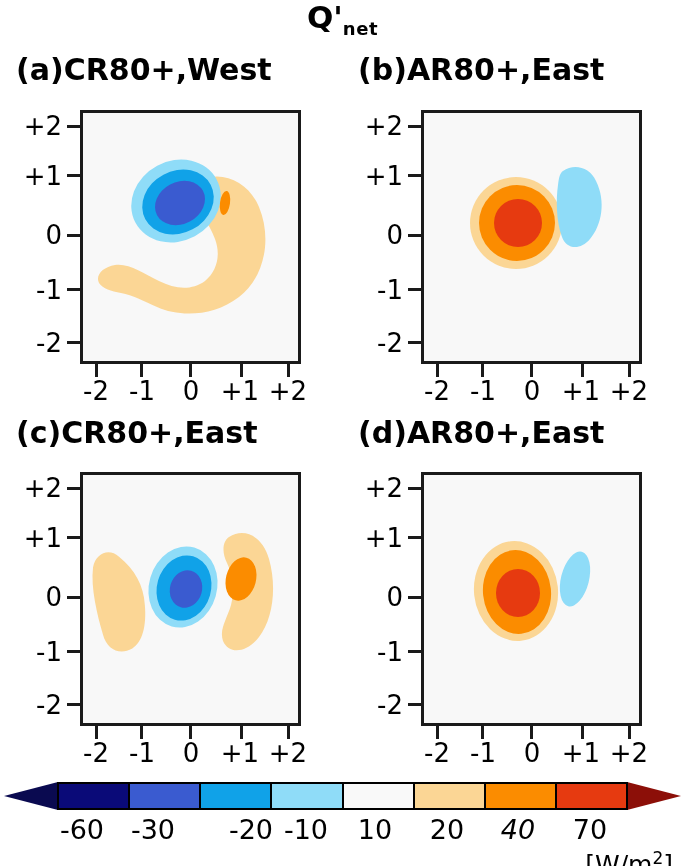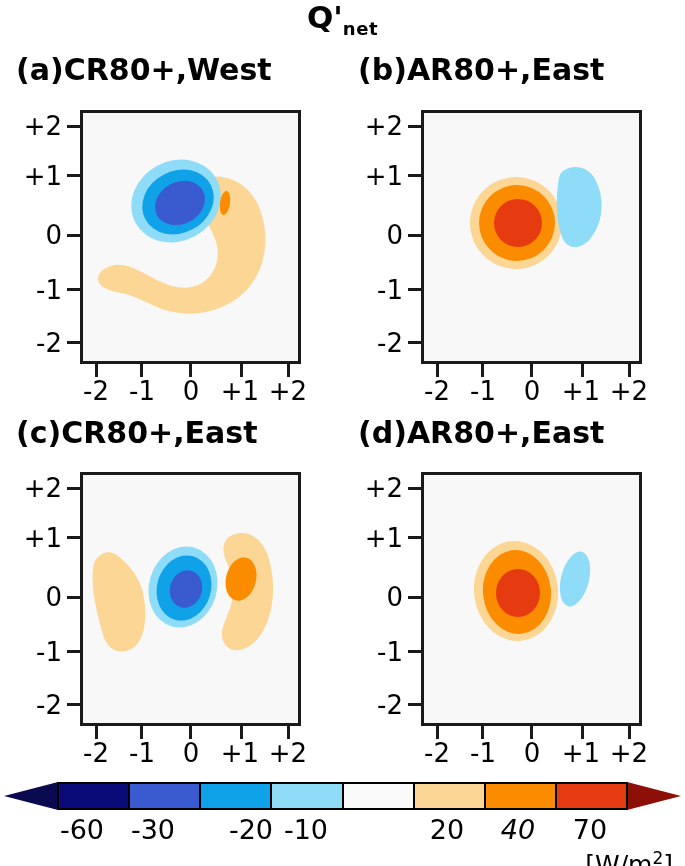--- a/index.html
+++ b/index.html
@@ -232,20 +232,21 @@
     <div class="cb-cell" style="background:#f9f9f9;"></div>
     <div class="cb-cell" style="background:#fbd695;"></div>
     <div class="cb-cell" style="background:#fb8c00;"></div>
     <div class="cb-cell" style="background:#e63a10;"></div>
   </div>
 
   <div class="cb-tick-lab" style="left:28px;width:108px;">-60</div>
   <div class="cb-tick-lab" style="left:99px;width:108px;">-30</div>
   <div class="cb-tick-lab" style="left:171px;width:108px;padding-left:26px;">-20</div>
   <div class="cb-tick-lab" style="left:252px;width:108px;">-10</div>
+  <div class="cb-tick-lab" style="left:321px;width:108px;">10</div>
   <div class="cb-tick-lab" style="left:393px;width:108px;">20</div>
   <div class="cb-tick-lab" style="left:464px;width:108px;font-style:italic;">40</div>
   <div class="cb-tick-lab" style="left:536px;width:108px;">70</div>
 
   <div class="cb-unit">
     <span>[W/m</span><sup>2</sup><span>]</span>
   </div>
 </div>
 
 </body></html>

